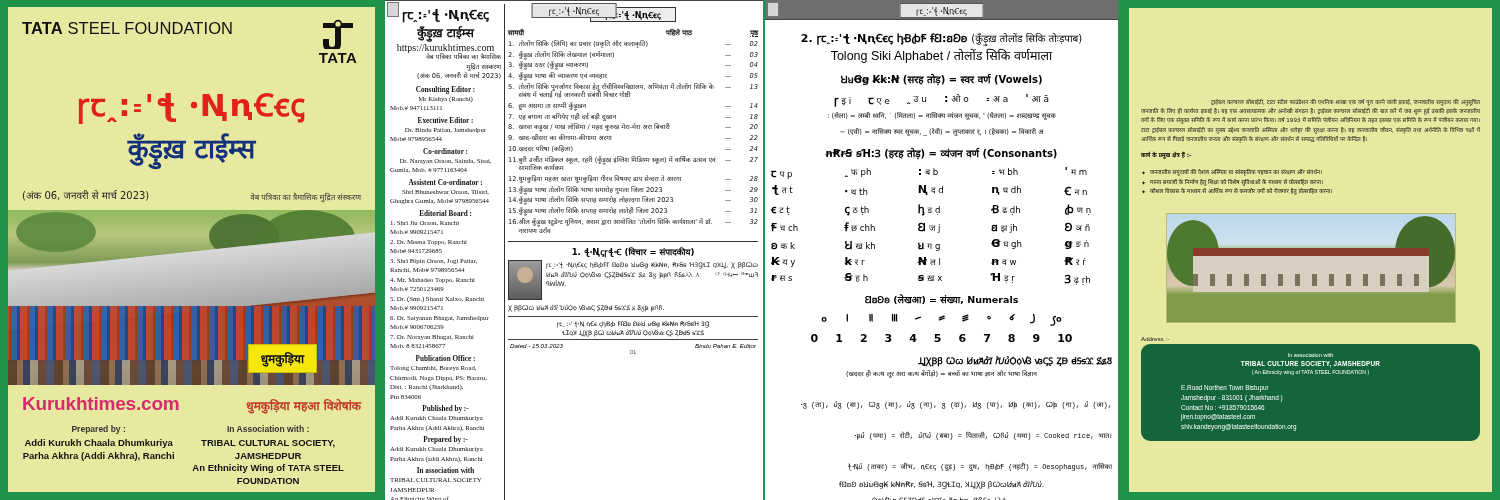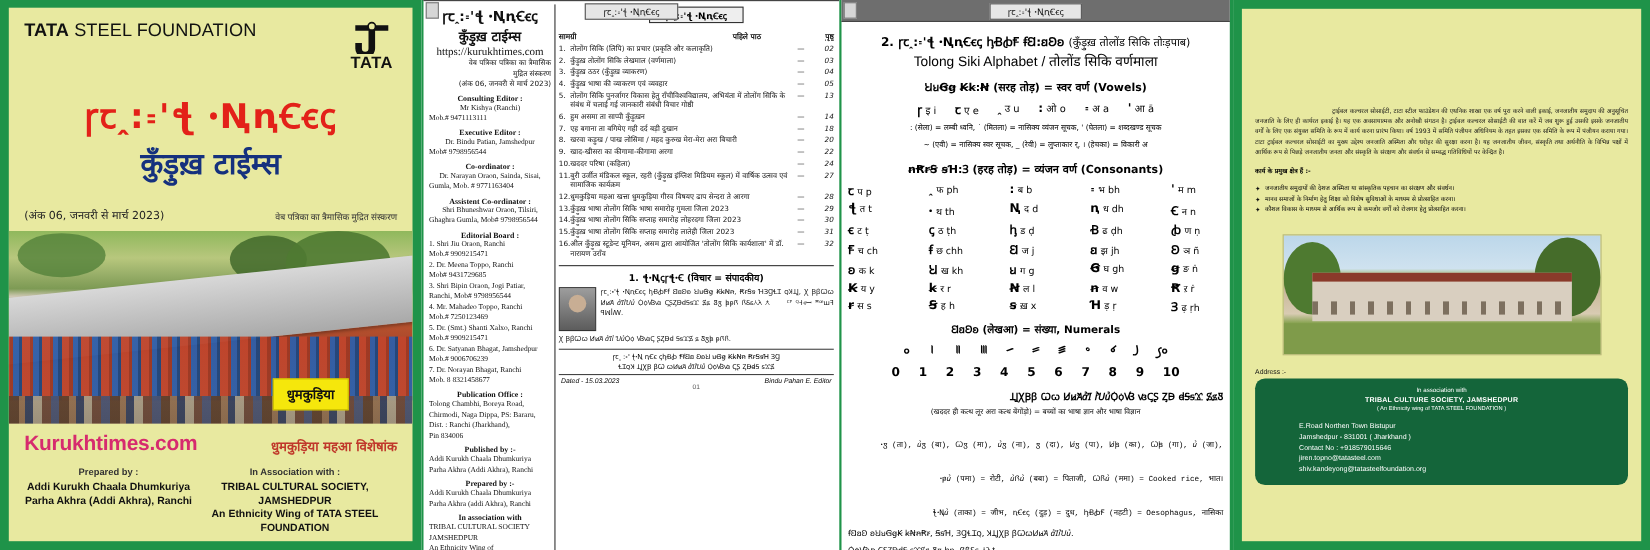--- a/index.html
+++ b/index.html
@@ -177,21 +177,21 @@
   .diacritics { font-size:6.8px; text-align:center; margin-top:4px; line-height:1.7; font-family:"DejaVu Sans",sans-serif;}
   .cons-grid { margin-top:5px; }
   .cons-row { display:flex; justify-content:center; gap: 26px; margin: 3px 0; font-size:8.6px; font-family:"DejaVu Sans",sans-serif;}
   .cons-cell { width: 52px; }
   .cons-cell b { font-size:11px; margin-right:3px;}
   .num-h { text-align:center; font-size:9.5px; font-weight:bold; margin-top:7px; font-family:"DejaVu Sans",sans-serif;}
   .num-row { display:flex; justify-content:center; gap:17px; margin-top:5px; font-size:11px; font-weight:bold; font-family:"DejaVu Sans",sans-serif;}
   .a-h4 { text-align:right; font-size:9px; font-weight:bold; margin-top:9px; font-family:"DejaVu Sans",sans-serif;}
   .a-note { font-size:6.6px; text-align:center; line-height:1.75; margin-top:2px; font-family:"DejaVu Sans",sans-serif;}
   .a-ex { font-size:7px; line-height:1.9; text-align:right; margin-top:18px; font-family:Liberation Mono, monospace;}
-  .a-last { font-size:7.4px; line-height:1.8; margin-top:3px; font-family:"DejaVu Sans",sans-serif;}
+  .a-last { font-size:7.4px; text-align:center; line-height:1.8; margin-top:3px; font-family:"DejaVu Sans",sans-serif;}
 
   
   .page4 { position:relative; width: 379px; height:500px; background:#1f9349; padding: 8px; }
   .p4-inner { width:100%; height:100%; background:#e8e9a0; position:relative; padding: 10px 12px; display:flex; flex-direction:column;}
   .p4-para { font-size:5.6px; text-align:justify; line-height:1.65; color:#111; margin-top: 80px; font-family:"DejaVu Sans",sans-serif; text-indent: 70px;}
   .p4-sub { font-size:5.8px; font-weight:bold; margin-top:7px; font-family:"DejaVu Sans",sans-serif;}
   .p4-bullets { margin-top:9px; }
   .p4-bullet { font-size:5.6px; line-height:1.6; display:flex; gap:4px; font-family:"DejaVu Sans",sans-serif;}
   .p4-bullet .bl { color:#111; font-size:6px; }
   .p4-photo {

